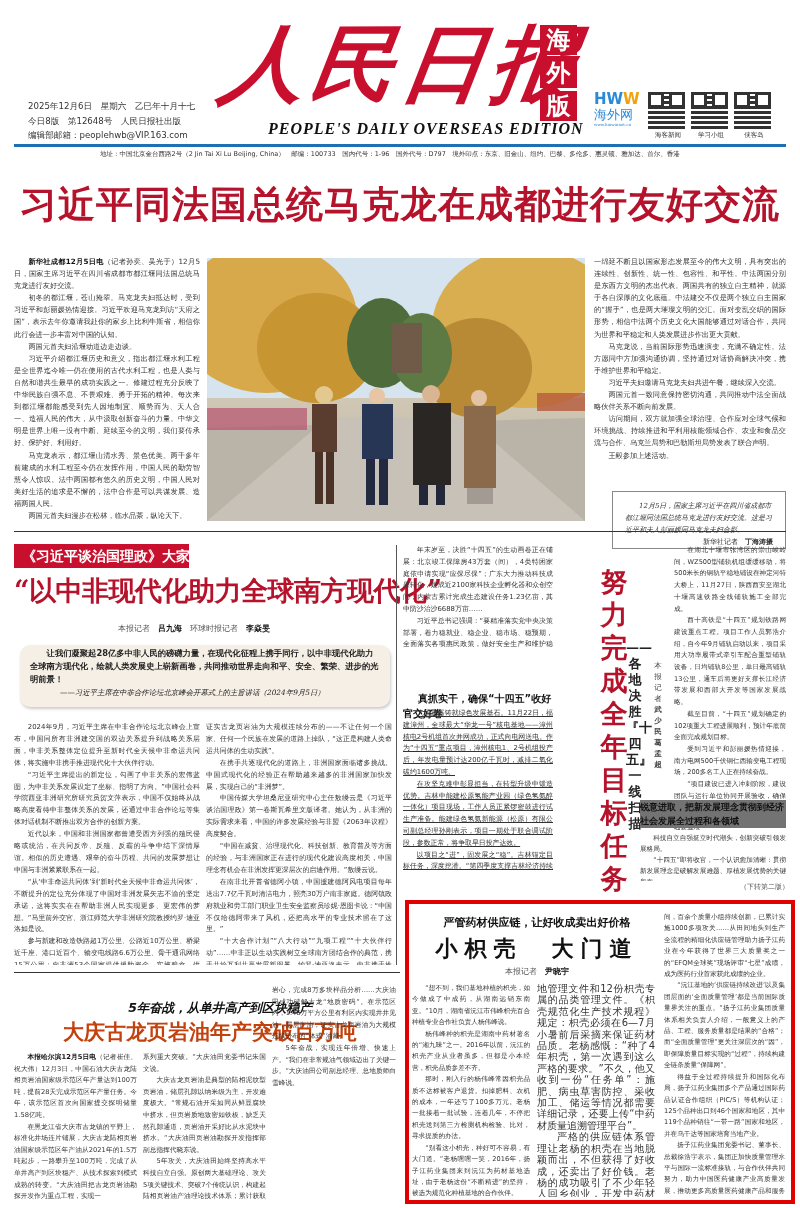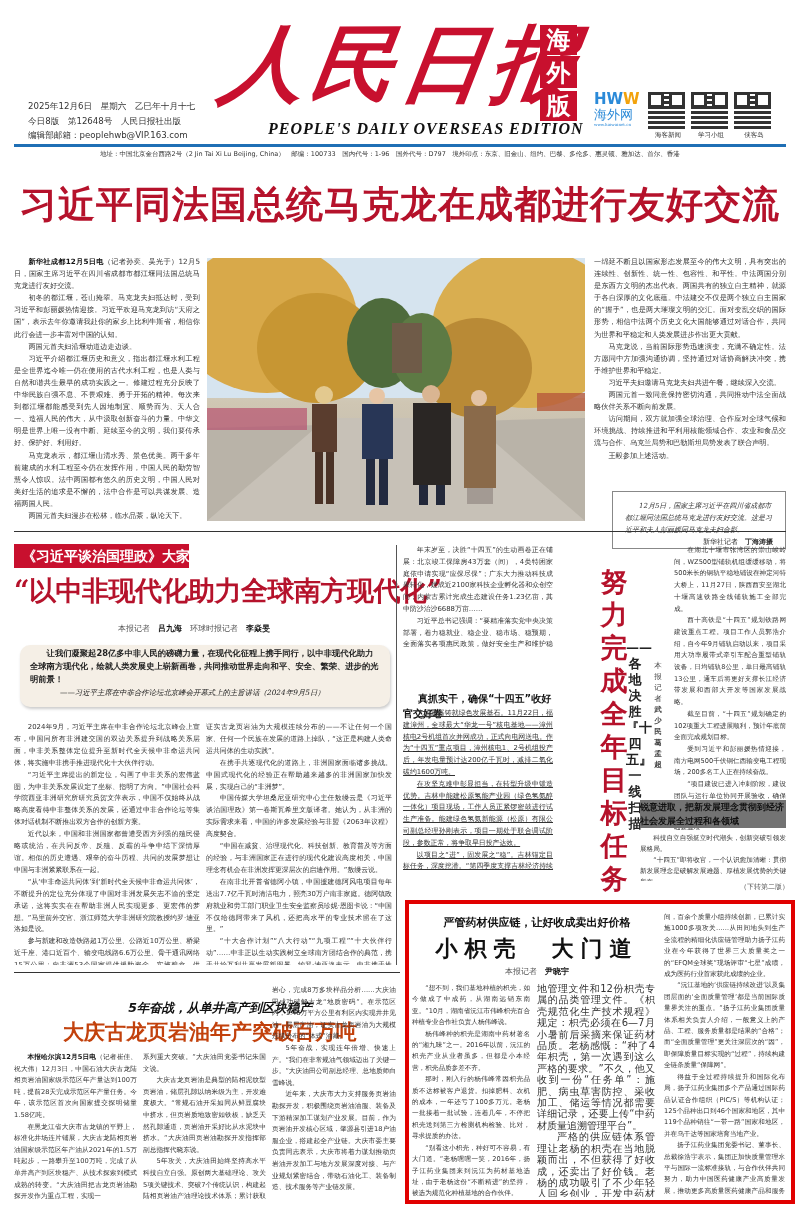--- a/index.html
+++ b/index.html
@@ -242,21 +242,20 @@
   <p>在黑龙江省大庆市古龙镇的平野上，标准化井场连片铺展，大庆古龙陆相页岩油国家级示范区年产油从2021年的1.5万吨起步，一路攀升至100万吨，完成了从单井高产到区块稳产、从技术探索到模式成熟的转变。“大庆油田把古龙页岩油勘探开发作为重点工程，实现一</p>
 </div>
 <div class="abs col-text" style="left:143px;top:1052px;width:123px;height:150px;overflow:hidden;font-size:6.7px;line-height:11.6px;">
   <p style="text-indent:0">系列重大突破。”大庆油田党委书记朱国文说。</p>
   <p>大庆古龙页岩油是典型的陆相泥纹型页岩油，储层孔隙以纳米级为主，开发难度极大。“常规石油开采如同从鲜豆腐块中挤水，但页岩质地致密如铁板，缺乏天然孔隙通道，页岩油开采好比从水泥块中挤水。”大庆油田页岩油勘探开发指挥部副总指挥代晓东说。</p>
   <p>5年攻关，大庆油田始终坚持高水平科技自立自强。原创两大基础理论、攻关5项关键技术、突破7个传统认识，构建起陆相页岩油产油理论技术体系；累计获取8000多米</p>
 </div>
 <div class="abs col-text" style="left:272px;top:985px;width:124px;height:217px;overflow:hidden;font-size:6.7px;line-height:11.6px;">
   <p style="text-indent:0">岩心，完成8万多块样品分析……大庆油田成功破解古龙“地质密码”。在示范区内，1.46万平方公里有利区内实现井井见油，层层产油，证实古龙页岩油为大规模连续分布的“体式”油藏。</p>
   <p>5年奋战，实现连年倍增、快速上产。“我们在非常规油气领域迈出了关键一步。”大庆油田公司副总经理、总地质师白雪峰说。</p>
-  <p>近年来，大庆市大力支持服务页岩油勘探开发，积极围绕页岩油油服、装备及下游精深加工谋划产业发展。目前，作为页岩油开发核心区域，肇源县引进18户油服企业，搭建起全产业链。大庆市委主要负责同志表示，大庆市将着力谋划推动页岩油开发加工与地方发展深度对接、与产业规划紧密结合，带动石油化工、装备制造、技术服务等产业链发展。</p>
 </div>
 
 <div class="abs red-frame"></div>
 
 <div class="abs rf-head1">严管药材供应链，让好收成卖出好价格</div>
 <h2 class="abs rf-head2">小枳壳　大门道</h2>
 <div class="abs byline rf-byline">
   <span>本报记者</span>　<b>尹晓宇</b>
 </div>
 

